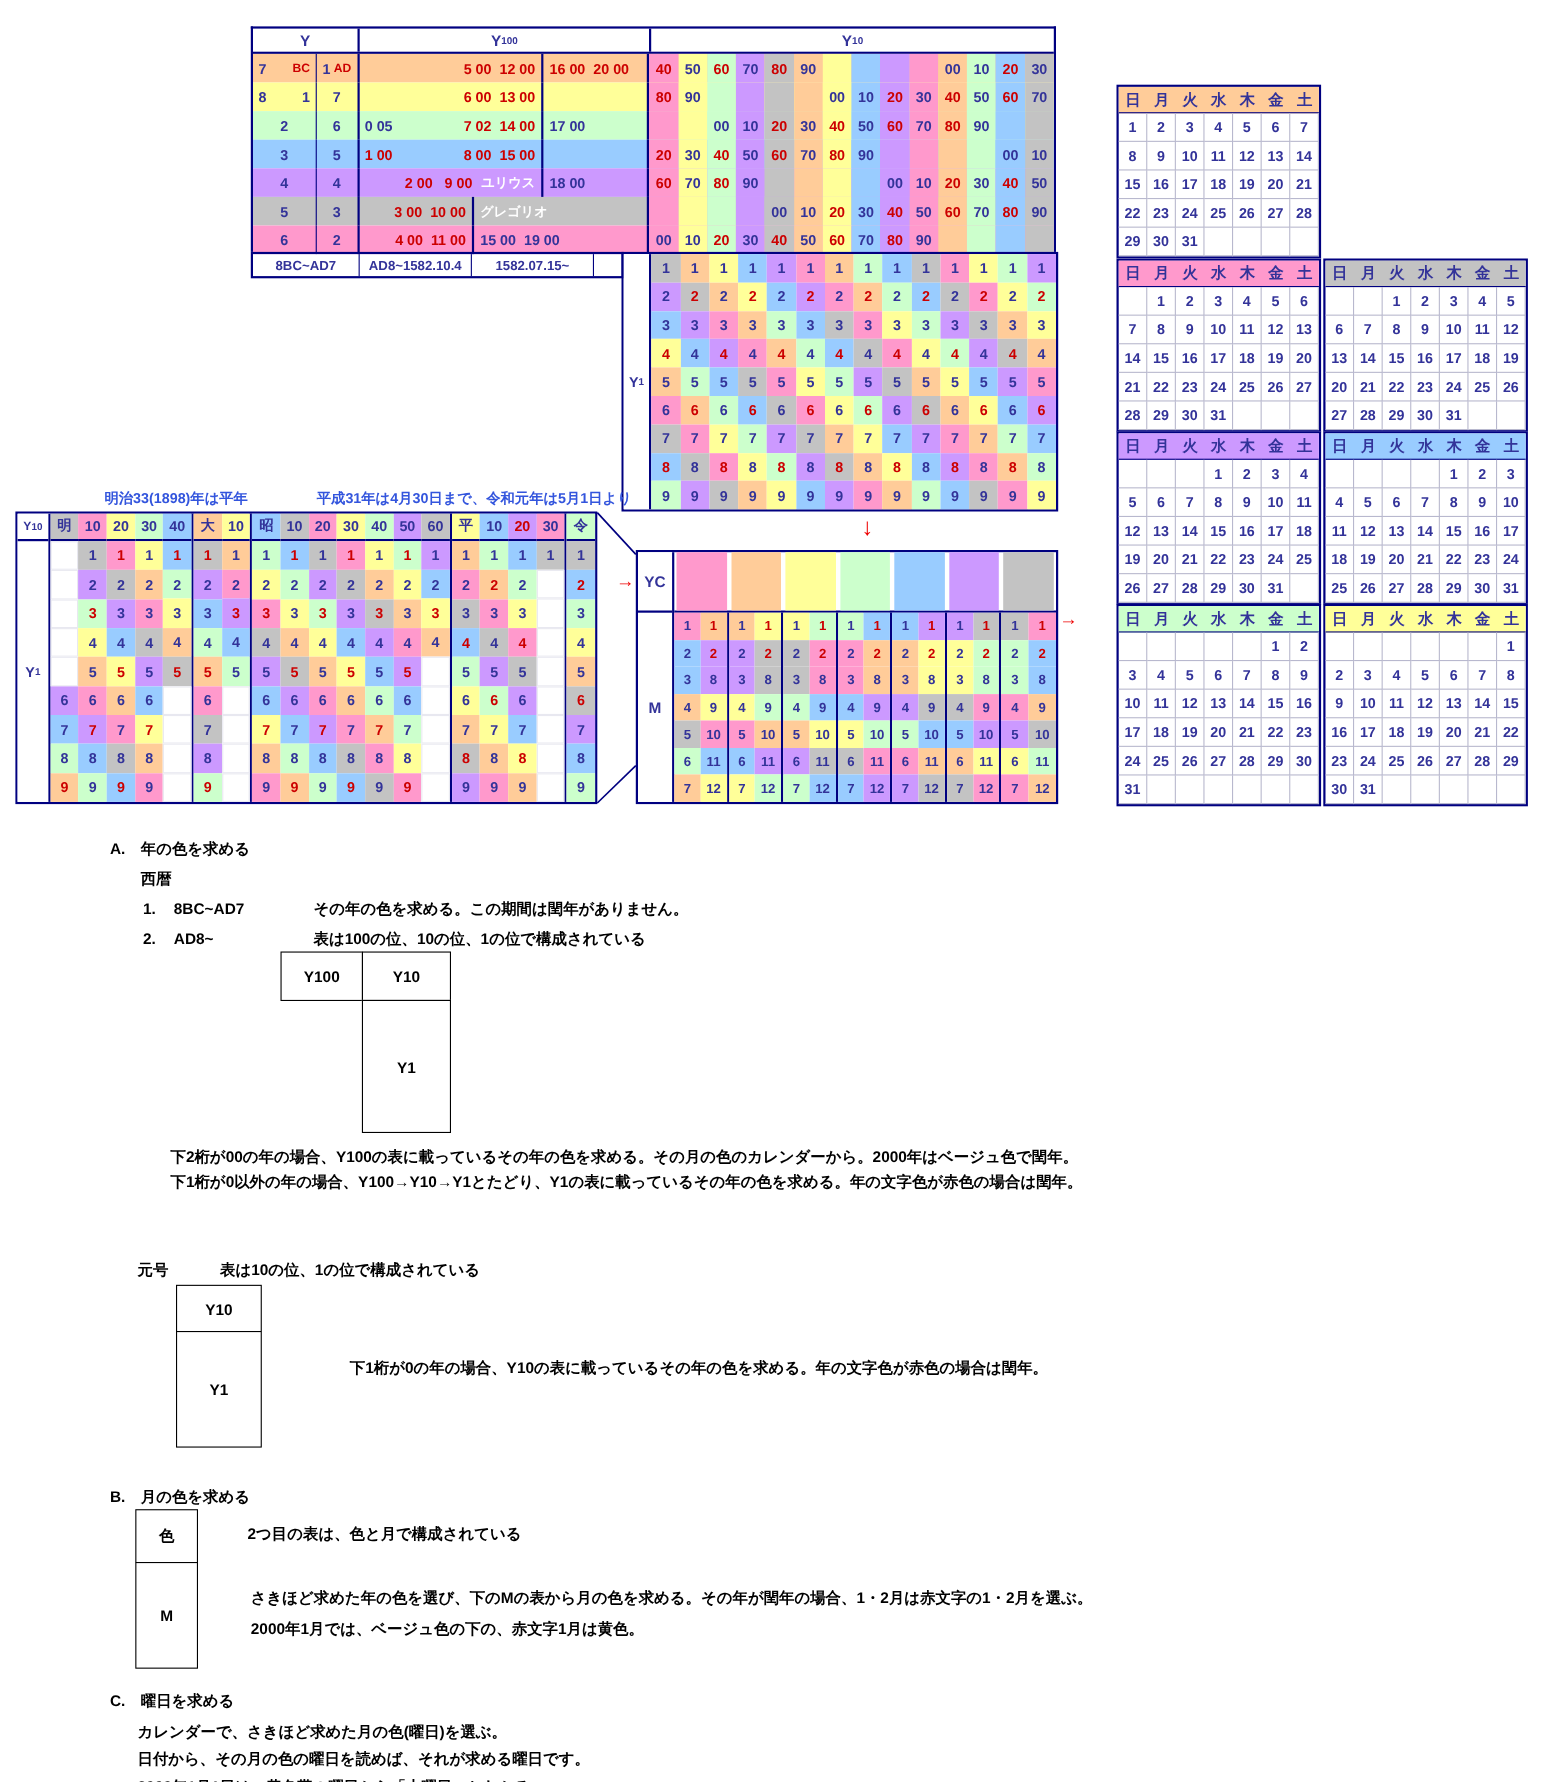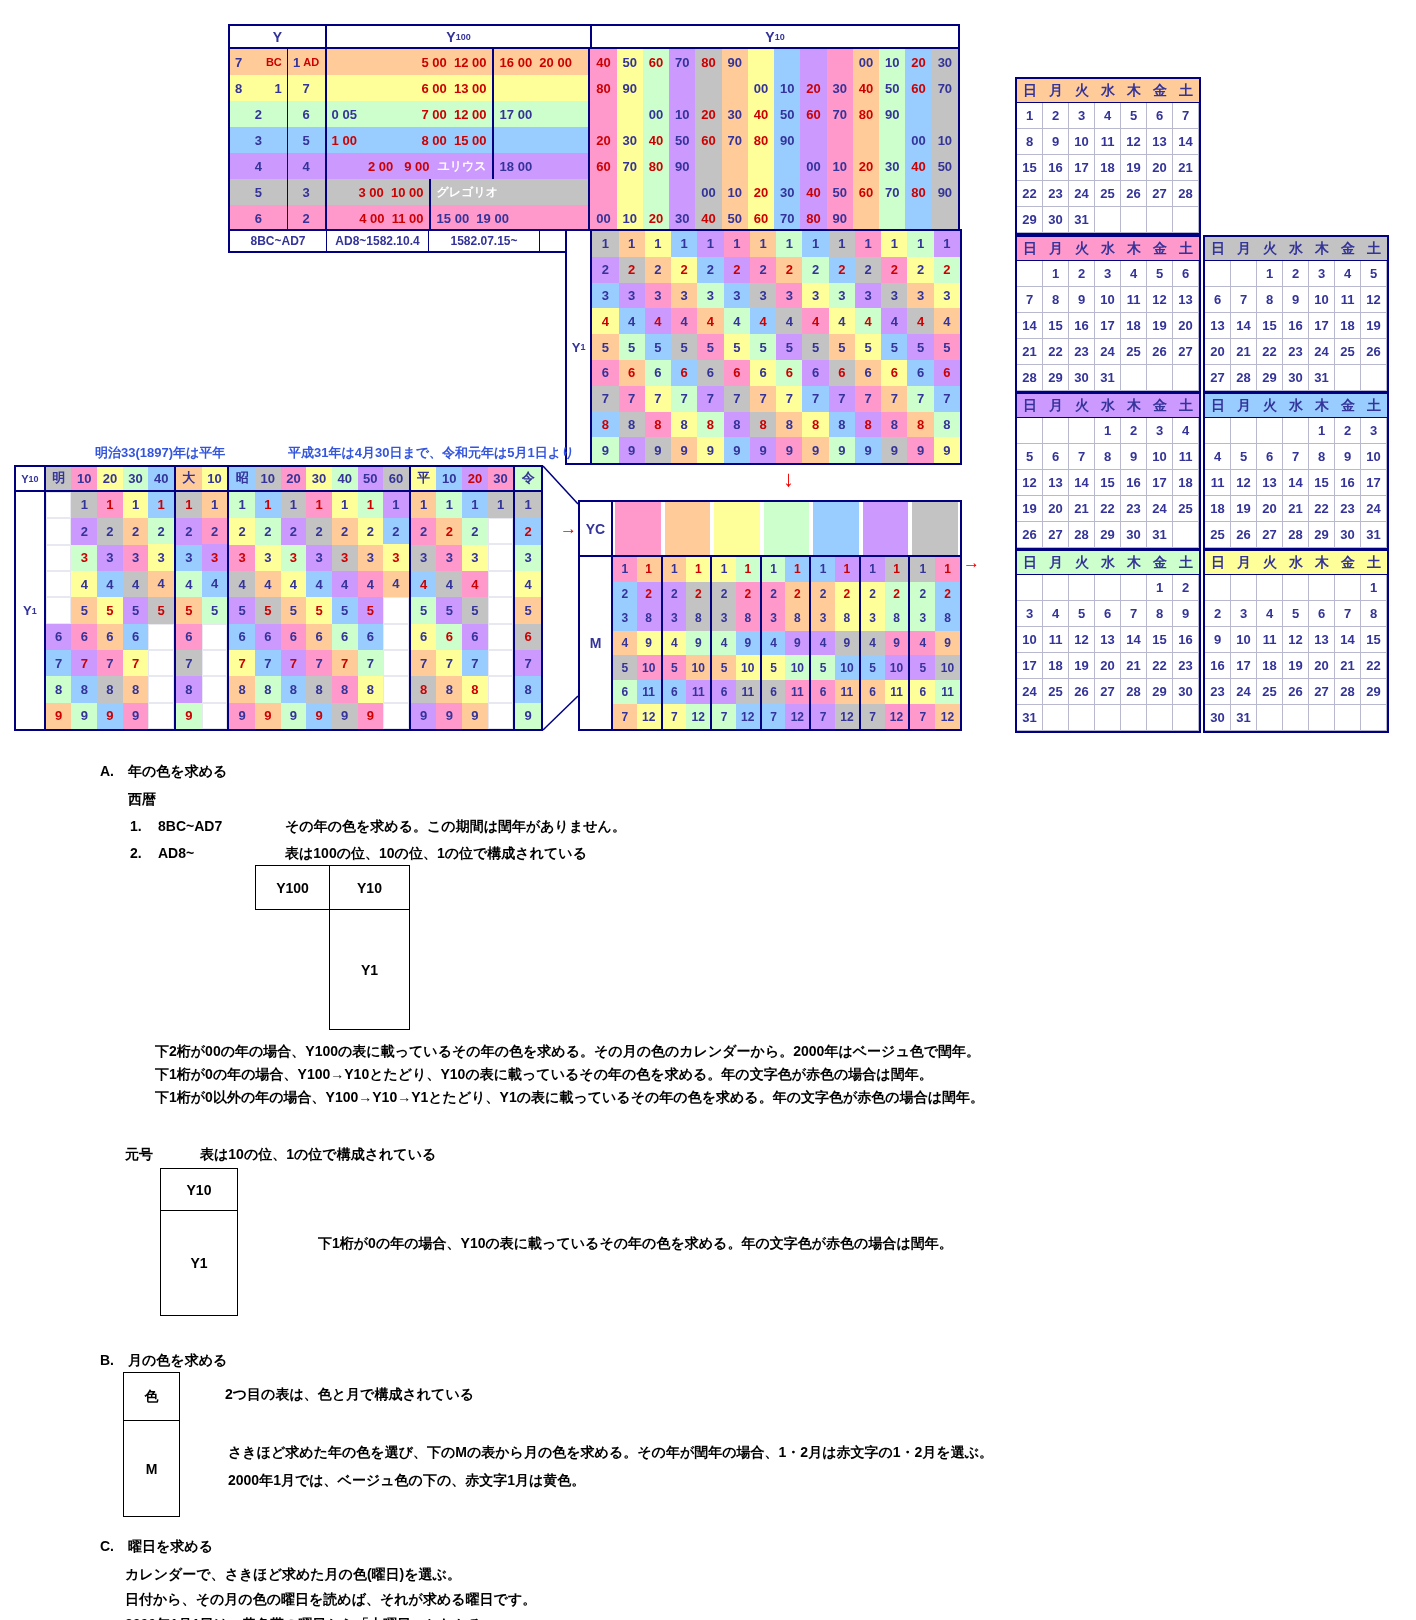--- a/index.html
+++ b/index.html
@@ -90,21 +90,21 @@
         </div>
       </div>
       <div style="display: flex; height: 26px; background: rgb(204, 255, 204);">
         <div style="width: 58px; border-right: 1px solid rgb(0, 0, 128); display: flex; align-items: center; justify-content: center; padding: 0px 5px; font-weight: bold; font-size: 13px;">
           <div style="color: rgb(51, 51, 153);">2</div>
         </div>
         <div style="width: 39px; border-right: 2px solid rgb(0, 0, 128); display: flex; align-items: center; justify-content: center; gap: 3px; font-weight: bold; font-size: 13px;">
           <div style="color: rgb(51, 51, 153);">6</div>
         </div>
         <div style="width: 265px; border-right: 2px solid rgb(0, 0, 128); position: relative; font-weight: bold; font-size: 13px;">
-          <div style="position: absolute; left: 0px; top: 0px; bottom: 0px; width: 165px; display: flex; align-items: center; padding: 0px 5px; white-space: pre; justify-content: space-between;"><div style="color: rgb(51, 51, 153); white-space: pre;">0 05</div><div style="color: rgb(204, 0, 0); white-space: pre;">7 00  12 00</div></div>
+          <div style="position: absolute; left: 0px; top: 0px; bottom: 0px; width: 165px; display: flex; align-items: center; padding: 0px 5px; white-space: pre; justify-content: space-between;"><div style="color: rgb(51, 51, 153); white-space: pre;">0 05</div><div style="color: rgb(204, 0, 0); white-space: pre;">7 02  14 00</div></div>
           <div style="position: absolute; inset: 0px 0px 0px 165px; border-left: 2px solid rgb(0, 0, 128); display: flex; align-items: center; padding: 0px 6px; white-space: pre; gap: 6px;"><div style="color: rgb(51, 51, 153); white-space: pre;">17 00</div></div>
         </div>
         <div style="flex: 1 1 0%; display: flex;">
           <div style="width: 26.28px; background: rgb(255, 153, 204); display: flex; align-items: center; justify-content: center; font-weight: bold; font-size: 13px; color: rgb(51, 51, 153);"></div>
           <div style="width: 26.28px; background: rgb(255, 255, 153); display: flex; align-items: center; justify-content: center; font-weight: bold; font-size: 13px; color: rgb(51, 51, 153);"></div>
           <div style="width: 26.28px; background: rgb(204, 255, 204); display: flex; align-items: center; justify-content: center; font-weight: bold; font-size: 13px; color: rgb(51, 51, 153);">00</div>
           <div style="width: 26.28px; background: rgb(204, 153, 255); display: flex; align-items: center; justify-content: center; font-weight: bold; font-size: 13px; color: rgb(51, 51, 153);">10</div>
           <div style="width: 26.28px; background: rgb(195, 195, 195); display: flex; align-items: center; justify-content: center; font-weight: bold; font-size: 13px; color: rgb(204, 0, 0);">20</div>
           <div style="width: 26.28px; background: rgb(255, 204, 153); display: flex; align-items: center; justify-content: center; font-weight: bold; font-size: 13px; color: rgb(51, 51, 153);">30</div>
           <div style="width: 26.28px; background: rgb(255, 255, 153); display: flex; align-items: center; justify-content: center; font-weight: bold; font-size: 13px; color: rgb(204, 0, 0);">40</div>
@@ -628,21 +628,21 @@
             <div style="flex: 1 1 0%; display: flex;">
               <div style="width: 50%; background: rgb(255, 153, 204); display: flex; align-items: center; justify-content: center; font-weight: bold; font-size: 12px; color: rgb(51, 51, 153);">7</div>
               <div style="width: 50%; background: rgb(255, 204, 153); display: flex; align-items: center; justify-content: center; font-weight: bold; font-size: 12px; color: rgb(51, 51, 153);">12</div>
             </div>
           </div>
         </div>
       </div>
     </div>
 
 
-  <div class="note-blue" style="left:95px;top:444px;">明治33(1897)年は平年</div>
+  <div class="note-blue" style="left:95px;top:444px;">明治33(1898)年は平年</div>
   <div class="note-blue" style="left:288px;top:444px;">平成31年は4月30日まで、令和元年は5月1日より</div>
 
   <div id="era-table" class="abs" style="left: 14px; top: 465px; width: 529px; height: 266px; border: 2px solid rgb(0, 0, 128); display: flex;">
       <div style="width: 34px; border-right: 2px solid rgb(0, 0, 128); display: flex; flex-direction: column; background: rgb(255, 255, 255);">
         <div style="height: 25px; border-bottom: 2px solid rgb(0, 0, 128); display: flex; align-items: center; justify-content: center; font-weight: bold; font-size: 11px; color: rgb(51, 51, 153);">Y<small>10</small></div>
         <div style="flex: 1 1 0%; display: flex; align-items: center; justify-content: center; font-weight: bold; font-size: 13px; color: rgb(51, 51, 153);">Y<small>1</small></div>
       </div>
       <div style="display: flex; border-right: 2px solid rgb(0, 0, 128);">
         <div style="width: 25.65px; display: flex; flex-direction: column;">
           <div style="height: 25px; border-bottom: 2px solid rgb(0, 0, 128); background: rgb(195, 195, 195); display: flex; align-items: center; justify-content: center; font-weight: bold; font-size: 13px; color: rgb(51, 51, 153);">明</div>
@@ -1306,21 +1306,20 @@
   <div class="abs jtext" style="left:158px;top:845px;">AD8~</div>
   <div class="abs jtext" style="left:285px;top:845px;">表は100の位、10の位、1の位で構成されている</div>
 
   <div class="abs" style="left:255px;top:865px;width:156px;height:166px;">
     <div class="boxlbl" style="left:0;top:0;width:75px;height:45px;">Y100</div>
     <div class="boxlbl" style="left:74px;top:0;width:81px;height:45px;">Y10</div>
     <div class="boxlbl" style="left:74px;top:44px;width:81px;height:121px;">Y1</div>
   </div>
   <div id="a-lines" class="abs" style="left:155px;top:1040px;">
       <div style="font-weight: bold; font-size: 14px; color: rgb(0, 0, 0); line-height: 23px; white-space: pre;">下2桁が00の年の場合、Y100の表に載っているその年の色を求める。その月の色のカレンダーから。2000年はベージュ色で閏年。</div>
-      <div style="font-weight: bold; font-size: 14px; color: rgb(0, 0, 0); line-height: 23px; white-space: pre;">下1桁が0の年の場合、Y100→Y10とたどり、Y10の表に載っているその年の色を求める。年の文字色が赤色の場合は閏年。</div>
       <div style="font-weight: bold; font-size: 14px; color: rgb(0, 0, 0); line-height: 23px; white-space: pre;">下1桁が0以外の年の場合、Y100→Y10→Y1とたどり、Y1の表に載っているその年の色を求める。年の文字色が赤色の場合は閏年。</div>
     </div>
 
   <div class="abs jtext" style="left:125px;top:1146px;">元号</div>
   <div class="abs jtext" style="left:200px;top:1146px;">表は10の位、1の位で構成されている</div>
   <div class="abs" style="left:160px;top:1168px;width:79px;height:148px;">
     <div class="boxlbl" style="left:0;top:0;width:78px;height:43px;">Y10</div>
     <div class="boxlbl" style="left:0;top:42px;width:78px;height:106px;">Y1</div>
   </div>
   <div id="gengo-lines" class="abs" style="left:318px;top:1230px;">

